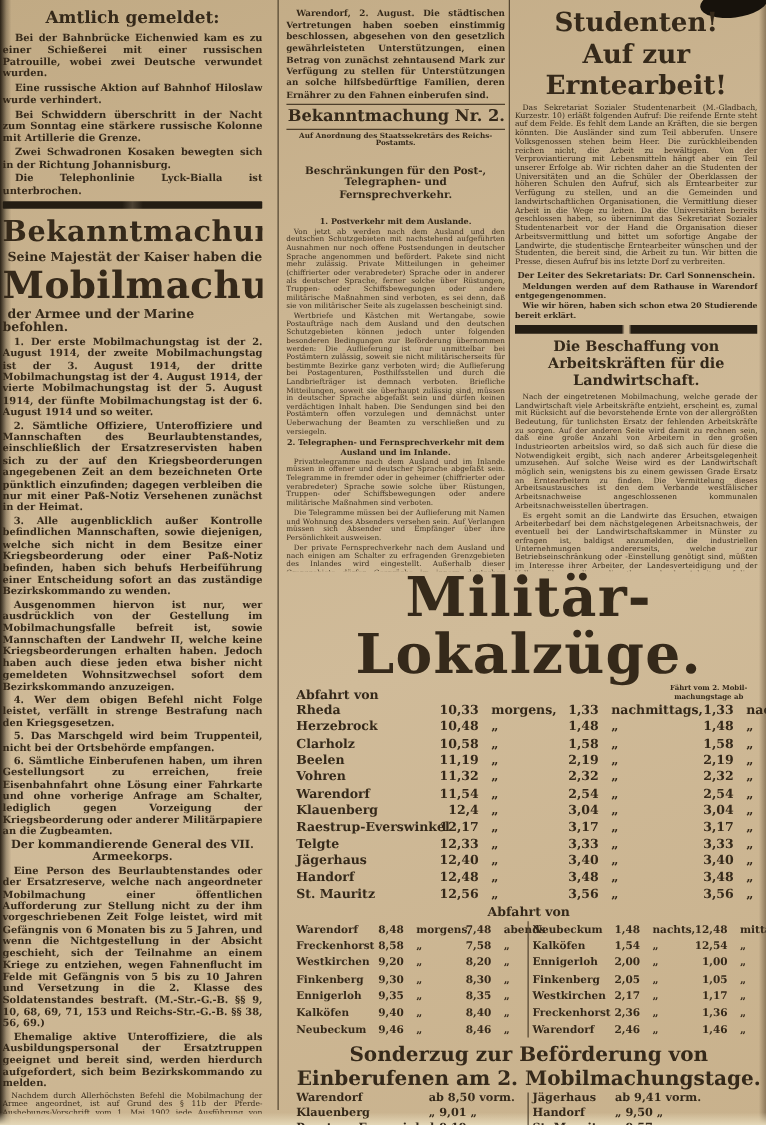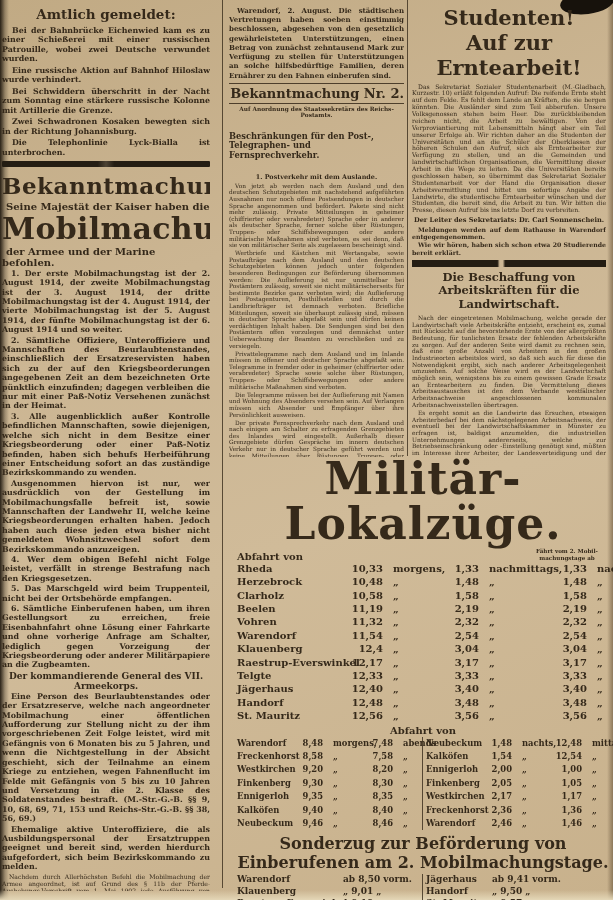--- a/index.html
+++ b/index.html
@@ -37,21 +37,21 @@
   .item{font-size:7.9px;line-height:1.19;font-weight:bold;text-align:justify;text-indent:9px;margin:0 0 1px;}
   .general-line{font-size:9px;font-weight:bold;text-align:center;margin:1px 0;}
   .bezirk{font-size:12.5px;font-weight:bold;text-align:center;margin:3px 0 2px;}
   .sp{font-size:6.1px;line-height:1.17;text-align:justify;text-indent:7px;margin:0 0 1px;}
 
   
   .mid-p{font-size:7px;line-height:1.32;font-weight:bold;text-align:justify;text-indent:8px;margin:1px 0 3px;}
   .mid-rule{border-top:1px solid rgba(55,42,26,.85);margin:2px 0;}
   .n2-title{font-size:13px;font-weight:bold;text-align:right;margin:1px 0 1px;}
   .n2-sub{font-size:5.8px;font-weight:bold;text-align:center;margin:0 0 3px;}
-  .n2-head{font-size:8.3px;font-weight:bold;text-align:left;line-height:1.15;margin:14px 0;}
+  .n2-head{font-size:8.3px;font-weight:bold;text-align:center;line-height:1.15;margin:14px 0;}
   .sec-title{font-size:6.4px;font-weight:bold;text-align:center;line-height:1.15;margin:2px 0 1px;}
   .mid-body{font-size:5.8px;line-height:1.14;text-align:justify;text-indent:6px;margin:0 0 1.5px;}
 
   
   .stud-title{font-size:21px;font-weight:bold;text-align:center;line-height:1.2;}
   .right-body{font-size:5.9px;line-height:1.13;text-align:justify;text-indent:6px;margin:0 0 1.5px;}
   .right-first{font-size:6.1px;margin-top:3px;}
   .right-sig{font-size:6.6px;font-weight:bold;text-align:center;margin:2px 0;}
   .right-note{font-size:6.2px;line-height:1.15;font-weight:bold;text-align:justify;text-indent:6px;margin:0 0 1px;}
   .hbar2{height:7px;margin:4px 0;
@@ -135,20 +135,21 @@
     <h2 class="n2-title">Bekanntmachung Nr. 2.</h2>
     <div class="mid-rule"></div>
     <p class="n2-sub">Auf Anordnung des Staatssekretärs des Reichs-Postamts.</p>
     <h3 class="n2-head">Beschränkungen für den Post-, Telegraphen- und Fernsprechverkehr.</h3>
     <h4 class="sec-title">1. Postverkehr mit dem Auslande.</h4>
     <div>
 
     <p class="mid-body">Von jetzt ab werden nach dem Ausland und den deutschen Schutzgebieten mit nachstehend aufgeführten Ausnahmen nur noch offene Postsendungen in deutscher Sprache angenommen und befördert. Pakete sind nicht mehr zulässig. Private Mitteilungen in geheimer (chiffrierter oder verabredeter) Sprache oder in anderer als deutscher Sprache, ferner solche über Rüstungen, Truppen- oder Schiffsbewegungen oder andere militärische Maßnahmen sind verboten, es sei denn, daß sie von militärischer Seite als zugelassen bescheinigt sind.</p>
         <p class="mid-body">Wertbriefe und Kästchen mit Wertangabe, sowie Postaufträge nach dem Ausland und den deutschen Schutzgebieten können jedoch unter folgenden besonderen Bedingungen zur Beförderung übernommen werden: Die Auflieferung ist nur unmittelbar bei Postämtern zulässig, soweit sie nicht militärischerseits für bestimmte Bezirke ganz verboten wird; die Auflieferung bei Postagenturen, Posthilfsstellen und durch die Landbriefträger ist demnach verboten. Briefliche Mitteilungen, soweit sie überhaupt zulässig sind, müssen in deutscher Sprache abgefaßt sein und dürfen keinen verdächtigen Inhalt haben. Die Sendungen sind bei den Postämtern offen vorzulegen und demnächst unter Ueberwachung der Beamten zu verschließen und zu versiegeln.</p>
       </div>
+    <h4 class="sec-title">2. Telegraphen- und Fernsprechverkehr mit dem Ausland und im Inlande.</h4>
     <div>
 
     <p class="mid-body">Privattelegramme nach dem Ausland und im Inlande müssen in offener und deutscher Sprache abgefaßt sein. Telegramme in fremder oder in geheimer (chiffrierter oder verabredeter) Sprache sowie solche über Rüstungen, Truppen- oder Schiffsbewegungen oder andere militärische Maßnahmen sind verboten.</p>
         <p class="mid-body">Die Telegramme müssen bei der Auflieferung mit Namen und Wohnung des Absenders versehen sein. Auf Verlangen müssen sich Absender und Empfänger über ihre Persönlichkeit ausweisen.</p>
         <p class="mid-body">Der private Fernsprechverkehr nach dem Ausland und nach einigen am Schalter zu erfragenden Grenzgebieten des Inlandes wird eingestellt. Außerhalb dieser Grenzgebiete dürfen Gespräche im innern deutschen Verkehr nur in deutscher Sprache geführt werden und keine Mitteilungen über Rüstungen, Truppen- oder Schiffsbewegungen oder andere militärische Maßnahmen enthalten.</p>
       </div>
 
   </section>
 
   <section class="col col-right">

